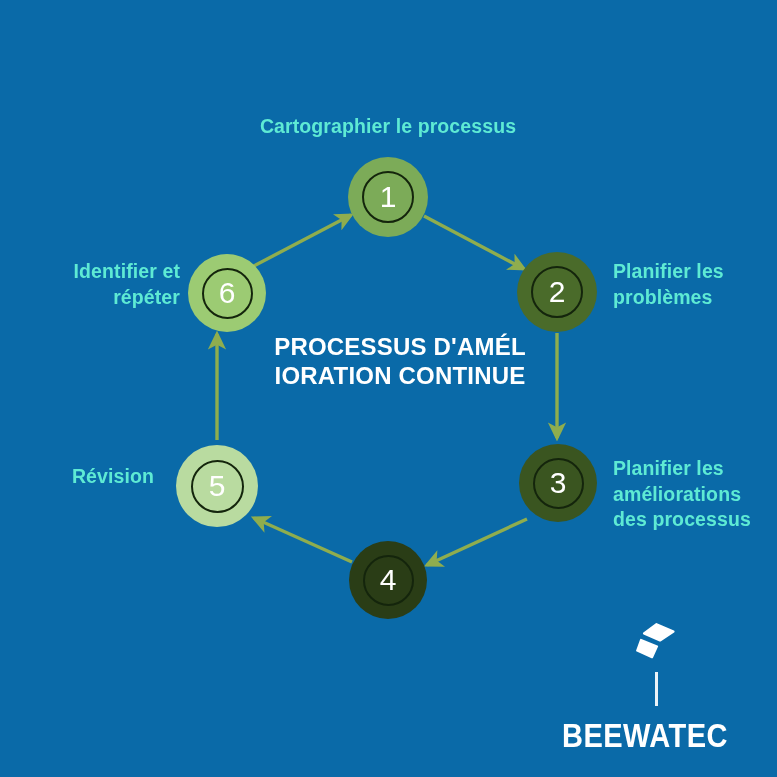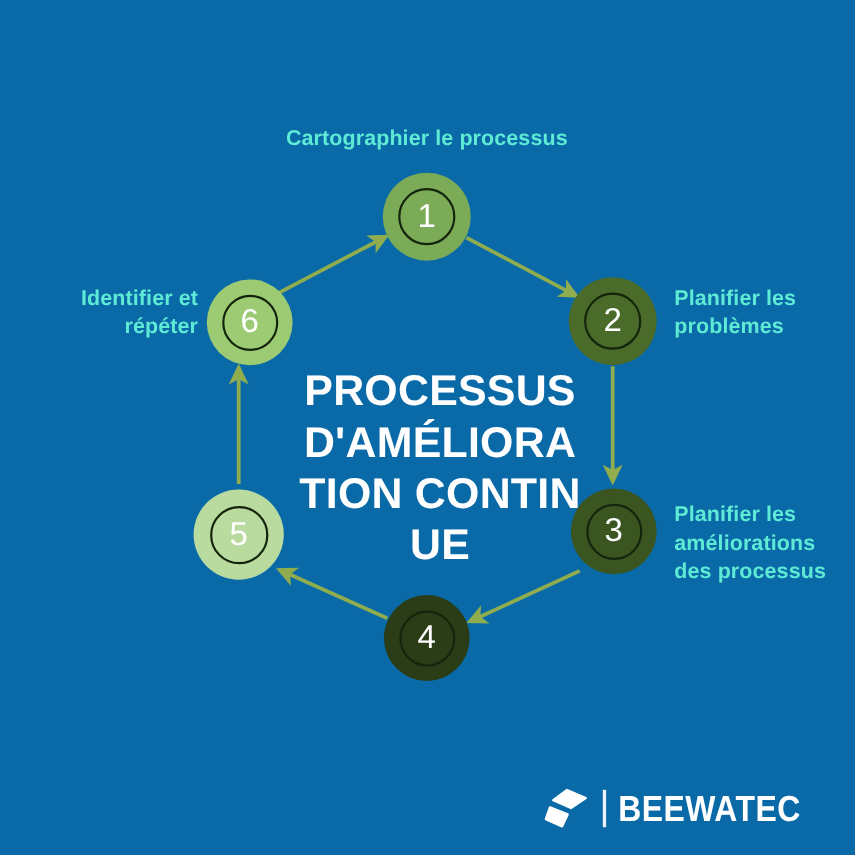--- a/index.html
+++ b/index.html
@@ -58,36 +58,37 @@
   .label.right { text-align: right; }
   .label.left  { text-align: left; }
   .label.center{ text-align: center; }
 
   #center-title {
     position: absolute;
     left: 272px;
     top: 333px;
     width: 256px;
     color: #ffffff;
-    font-size: 39px;
+    font-size: 24px;
     font-weight: bold;
     line-height: 1.2;
     text-align: center;
     letter-spacing: 0.2px;
     word-break: break-all;
     overflow-wrap: anywhere;
   }
 
   #logo {
     position: absolute;
     right: 26px;
     bottom: 22px;
     display: flex;
     align-items: center;
     gap: 11px;
+    flex-direction: column;
   }
   #logo-mark { display: block; }
   #logo-divider {
     width: 3px;
     height: 34px;
     background: #ffffff;
     opacity: 0.92;
   }
   #logo-text {
     color: #ffffff;
@@ -149,20 +150,21 @@
     <div class="node-ring" style="width:47px; height:47px;">
       <span class="node-num">4</span>
     </div>
   </div>
 
   <div class="node" style="left:176px; top:445px; width:82px; height:82px; background:#b9dba0;">
     <div class="node-ring" style="width:49px; height:49px;">
       <span class="node-num">5</span>
     </div>
   </div>
+  <div class="label right" style="left:12px; top:464px; width:142px;">Révision</div>
 
   <div class="node" style="left:188px; top:254px; width:78px; height:78px; background:#9ccb73;">
     <div class="node-ring" style="width:47px; height:47px;">
       <span class="node-num">6</span>
     </div>
   </div>
   <div class="label right" style="left:16px; top:259px; width:164px;">Identifier et répéter</div>
 
   <div id="center-title">PROCESSUS D'AMÉLIORATION CONTINUE</div>
 

